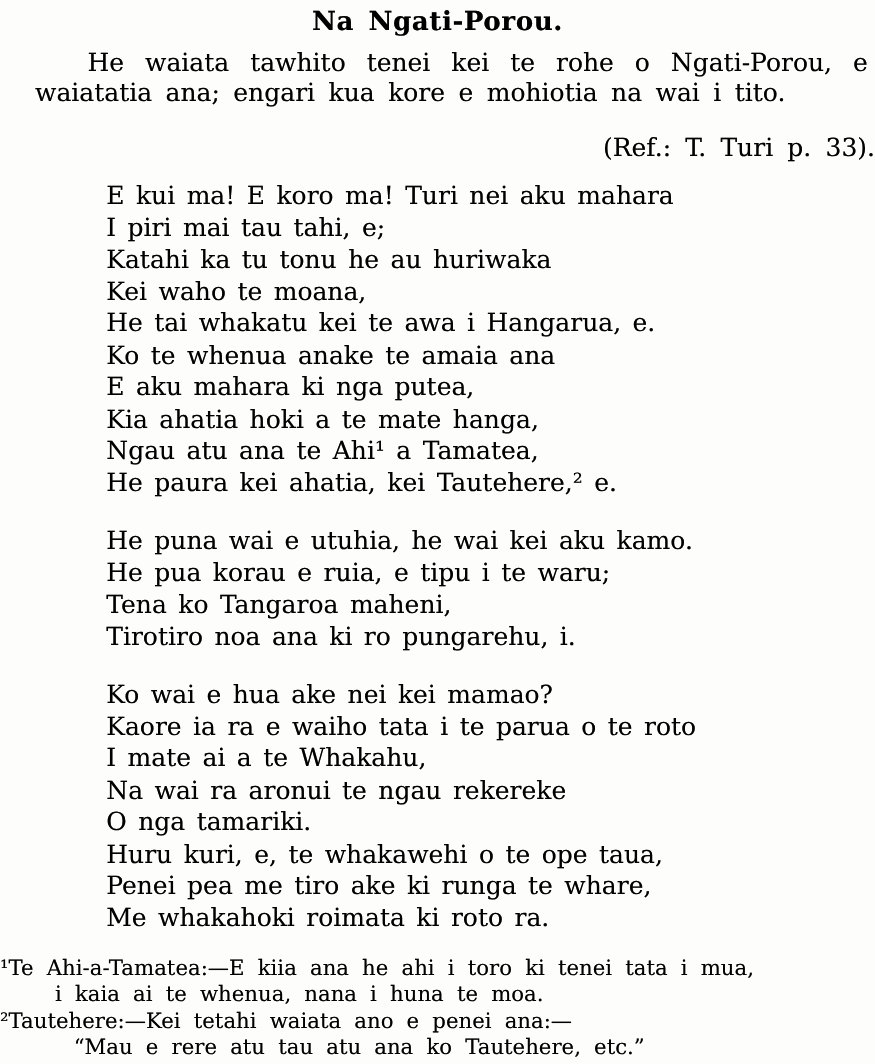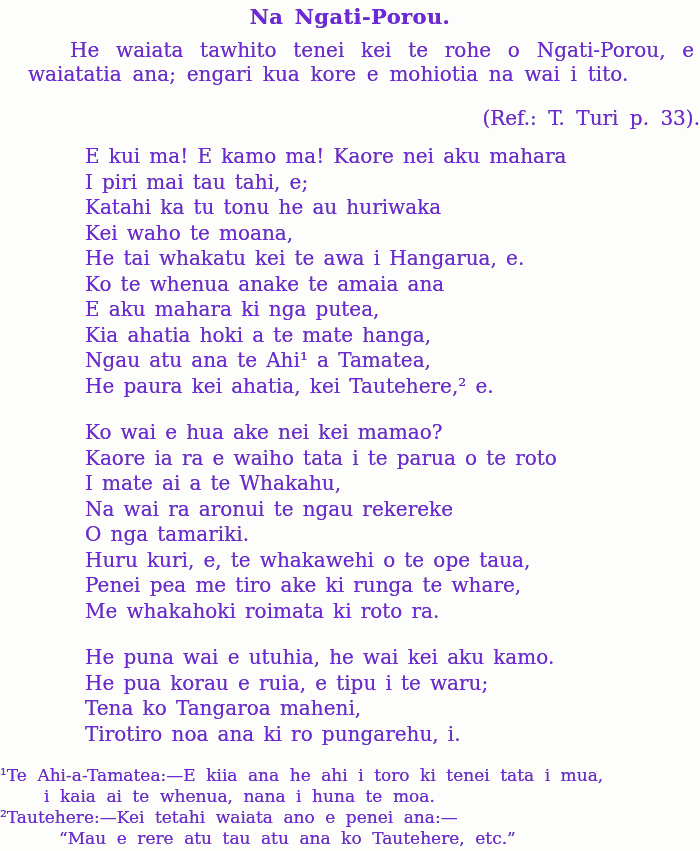--- a/index.html
+++ b/index.html
@@ -2,21 +2,21 @@
 <html><head>
 <meta charset="utf-8">
 <style>
   html, body { margin: 0; padding: 0; background: #ffffff; }
   .page {
     position: relative;
     width: 700px;
     height: 851px;
     margin: 0;
     background: #fdfdfb;
-    color: #6d28d9;
+    color: #000000;
     font-family: "DejaVu Serif", "Liberation Serif", serif;
     overflow: hidden;
     box-sizing: border-box;
     text-shadow: 0 0 0.4px rgba(20,20,20,0.55);
   }
   .title {
     text-align: center;
     font-size: 21px;
     line-height: 24px;
     font-weight: bold;
@@ -69,48 +69,48 @@
   <div class="intro">
     <div class="intro-line first">He waiata tawhito tenei kei te rohe o Ngati-Porou, e</div>
     <div class="intro-line second">waiatatia ana; engari kua kore e mohiotia na wai i tito.</div>
   </div>
 
   <div class="ref">(Ref.: T. Turi p. 33).</div>
 
   <div class="poem">
 
     <div class="stanza">
-      <div class="poem-line">E kui ma! E kamo ma! Kaore nei aku mahara</div>
+      <div class="poem-line">E kui ma! E koro ma! Turi nei aku mahara</div>
       <div class="poem-line">I piri mai tau tahi, e;</div>
       <div class="poem-line">Katahi ka tu tonu he au huriwaka</div>
       <div class="poem-line">Kei waho te moana,</div>
       <div class="poem-line">He tai whakatu kei te awa i Hangarua, e.</div>
       <div class="poem-line">Ko te whenua anake te amaia ana</div>
       <div class="poem-line">E aku mahara ki nga putea,</div>
       <div class="poem-line">Kia ahatia hoki a te mate hanga,</div>
       <div class="poem-line">Ngau atu ana te Ahi¹ a Tamatea,</div>
       <div class="poem-line">He paura kei ahatia, kei Tautehere,² e.</div>
     </div>
 
     <div class="stanza">
+      <div class="poem-line">He puna wai e utuhia, he wai kei aku kamo.</div>
+      <div class="poem-line">He pua korau e ruia, e tipu i te waru;</div>
+      <div class="poem-line">Tena ko Tangaroa maheni,</div>
+      <div class="poem-line">Tirotiro noa ana ki ro pungarehu, i.</div>
+    </div>
+
+    <div class="stanza">
       <div class="poem-line">Ko wai e hua ake nei kei mamao?</div>
       <div class="poem-line">Kaore ia ra e waiho tata i te parua o te roto</div>
       <div class="poem-line">I mate ai a te Whakahu,</div>
       <div class="poem-line">Na wai ra aronui te ngau rekereke</div>
       <div class="poem-line">O nga tamariki.</div>
       <div class="poem-line">Huru kuri, e, te whakawehi o te ope taua,</div>
       <div class="poem-line">Penei pea me tiro ake ki runga te whare,</div>
       <div class="poem-line">Me whakahoki roimata ki roto ra.</div>
-    </div>
-
-    <div class="stanza">
-      <div class="poem-line">He puna wai e utuhia, he wai kei aku kamo.</div>
-      <div class="poem-line">He pua korau e ruia, e tipu i te waru;</div>
-      <div class="poem-line">Tena ko Tangaroa maheni,</div>
-      <div class="poem-line">Tirotiro noa ana ki ro pungarehu, i.</div>
     </div>
 
   </div>
 
   <div class="footnotes">
     <div class="fn-line">¹Te Ahi-a-Tamatea:—E kiia ana he ahi i toro ki tenei tata i mua,</div>
     <div class="fn-line cont1">i kaia ai te whenua, nana i huna te moa.</div>
     <div class="fn-line">²Tautehere:—Kei tetahi waiata ano e penei ana:—</div>
     <div class="fn-line cont2">“Mau e rere atu tau atu ana ko Tautehere, etc.”</div>
   </div>

